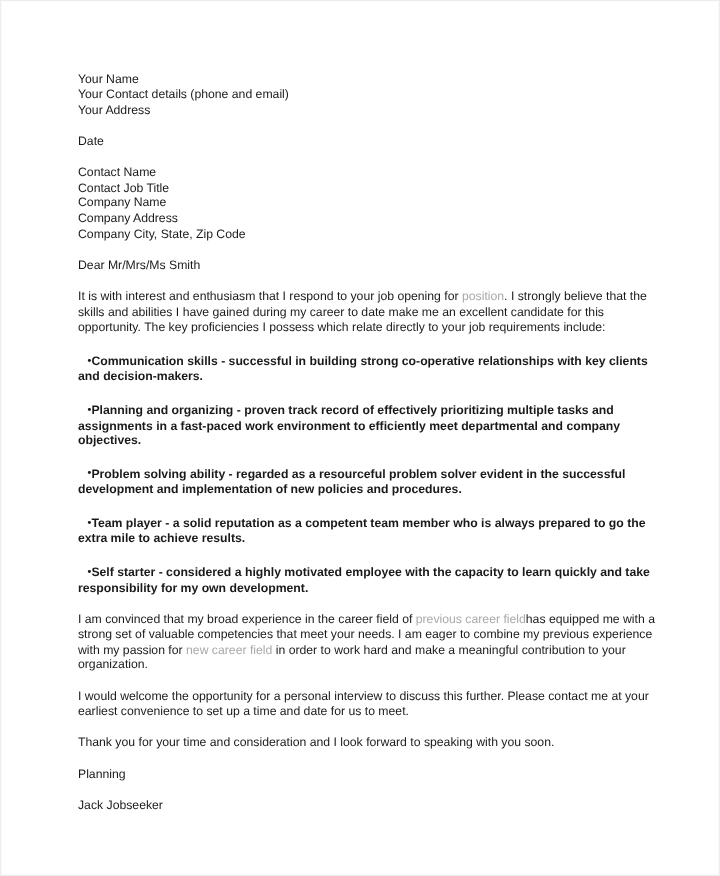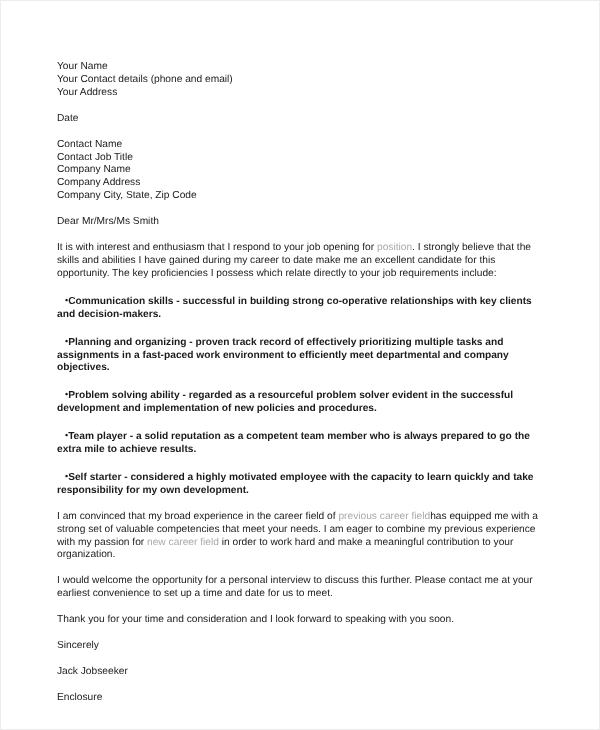--- a/index.html
+++ b/index.html
@@ -17,21 +17,21 @@
     position: relative;
     width: 600px;
     height: 730px;
     box-sizing: border-box;
     background: #ffffff;
     border: 1px solid #ececec;
     overflow: hidden;
   }
   .content {
     position: absolute;
-    left: 56px;
+    left: 64px;
     top: 60px;
     width: 490px;
     color: #1a1a1a;
     font-size: 10.2px;
     line-height: 12.9px;
     text-rendering: geometricPrecision;
     -webkit-font-smoothing: antialiased;
   }
   .block {
     margin: 0;
@@ -120,24 +120,23 @@
     <div class="gap-md"></div>
 
     <p class="para">I would welcome the opportunity for a personal interview to discuss this further. Please contact me at your earliest convenience to set up a time and date for us to meet.</p>
 
     <div class="gap-md"></div>
 
     <p class="para">Thank you for your time and consideration and I look forward to speaking with you soon.</p>
 
     <div class="gap-md"></div>
 
-    <p class="para sig-line">Sincerely</p>
+    <p class="para sig-line">Planning</p>
 
     <div class="gap-md"></div>
 
     <p class="para sig-line">Jack Jobseeker</p>
 
     <div class="gap-md"></div>
 
-    <p class="para sig-line">Enclosure</p>
 
   </div>
 </div>
 
 </body></html>

